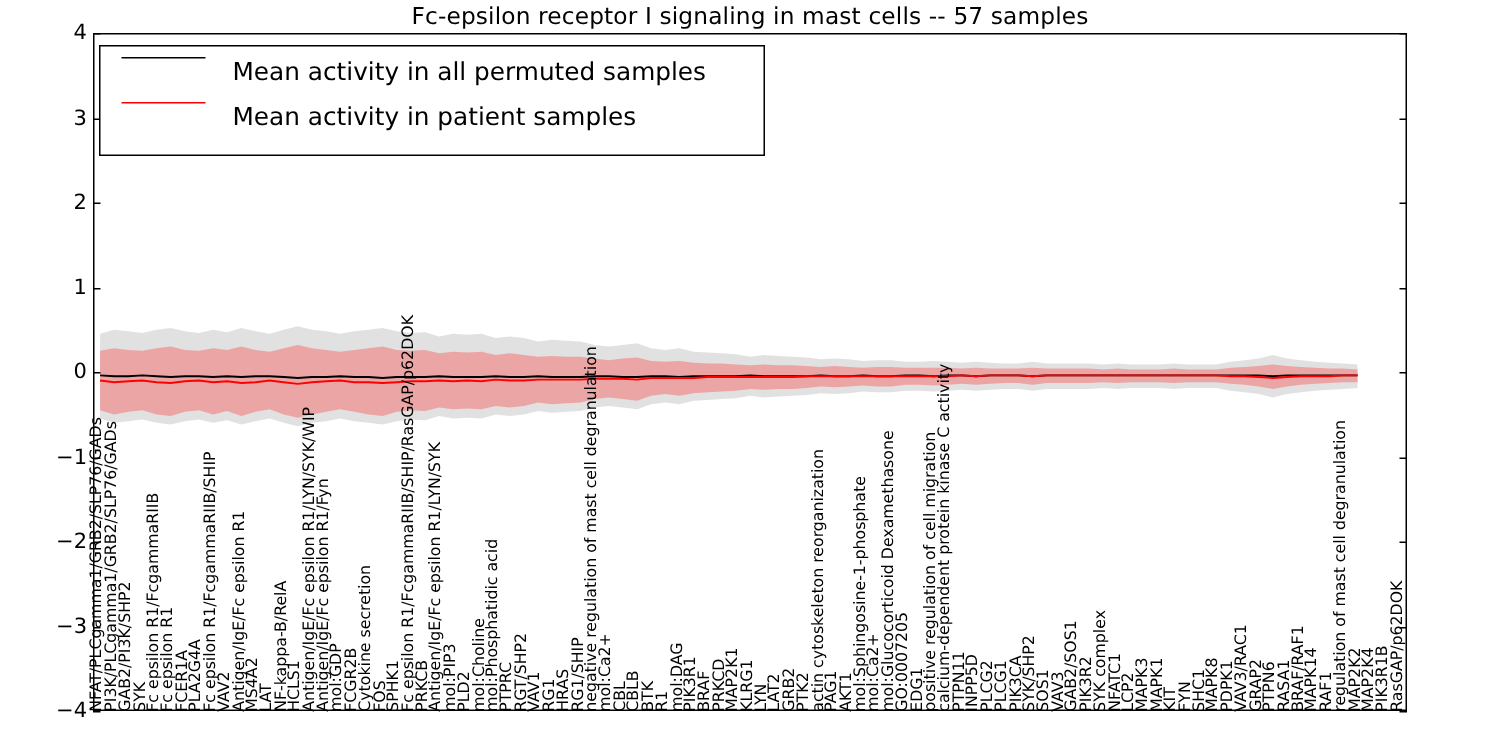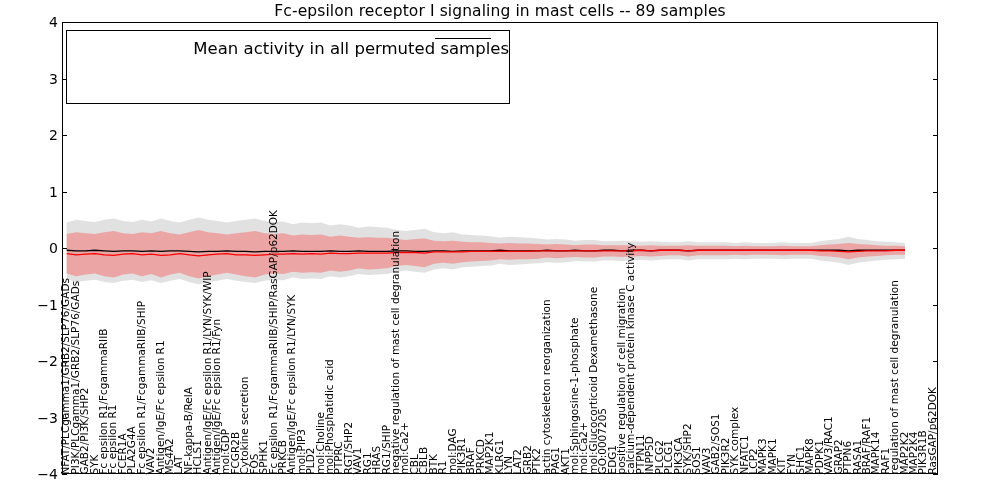--- a/index.html
+++ b/index.html
@@ -20,40 +20,40 @@
   .ytick-mark.r{left:933px;}
   #ylabel-wrap{position:absolute;left:18px;top:248px;width:0;height:0;}
 
   #xlabel{position:absolute;left:0;top:484px;width:1000px;text-align:center;
           font-size:13.5px;}
 
   
   #legend{position:absolute;left:66px;top:30px;width:444px;height:74px;
           border:1.4px solid #000;background:#fff;box-sizing:border-box;
           padding:7px 0 0 14px;}
-  .leg-row{display:flex;align-items:flex-end;height:30px;flex-direction:column;}
+  .leg-row{display:flex;align-items:flex-start;height:30px;}
   .leg-line{width:56px;height:0;border-top:1.6px solid #000;margin-right:18px;}
   .leg-line.red{border-top-color:#ff0000;}
   .leg-txt{font-size:16.5px;}
 
   
   #data{position:absolute;left:0;top:0;width:100%;height:100%;overflow:hidden;}
   #data svg{display:block;}
 
   
   .xt{position:absolute;bottom:0;transform-origin:left bottom;
       transform:rotate(-90deg);white-space:nowrap;font-size:10.5px;
       line-height:10.5px;}
 </style>
 </head>
 <body>
 
 <div id="fig">
 
-  <div id="title">Fc-epsilon receptor I signaling in mast cells -- 89 samples</div>
+  <div id="title">Fc-epsilon receptor I signaling in mast cells -- 57 samples</div>
 
   <div id="plot"></div>
 
   <div id="data">
       <svg width="1000" height="500">
         <defs>
           <clipPath id="cp">
             <rect x="62" y="22" width="876" height="452"></rect>
           </clipPath>
         </defs>
@@ -195,15 +195,19 @@
       <div class="xt" style="left: 918.052px; bottom: 26px;">MAP2K4</div>
       <div class="xt" style="left: 927.471px; bottom: 26px;">PIK3R1B</div>
       <div class="xt" style="left: 936.89px; bottom: 26px;">RasGAP/p62DOK</div>
     </div>
 
   <div id="legend">
     <div class="leg-row">
       <span class="leg-line"></span>
       <span class="leg-txt">Mean activity in all permuted samples</span>
     </div>
+    <div class="leg-row">
+      <span class="leg-line red"></span>
+      <span class="leg-txt">Mean activity in patient samples</span>
+    </div>
   </div>
 
 </div>
 
 </body></html>

